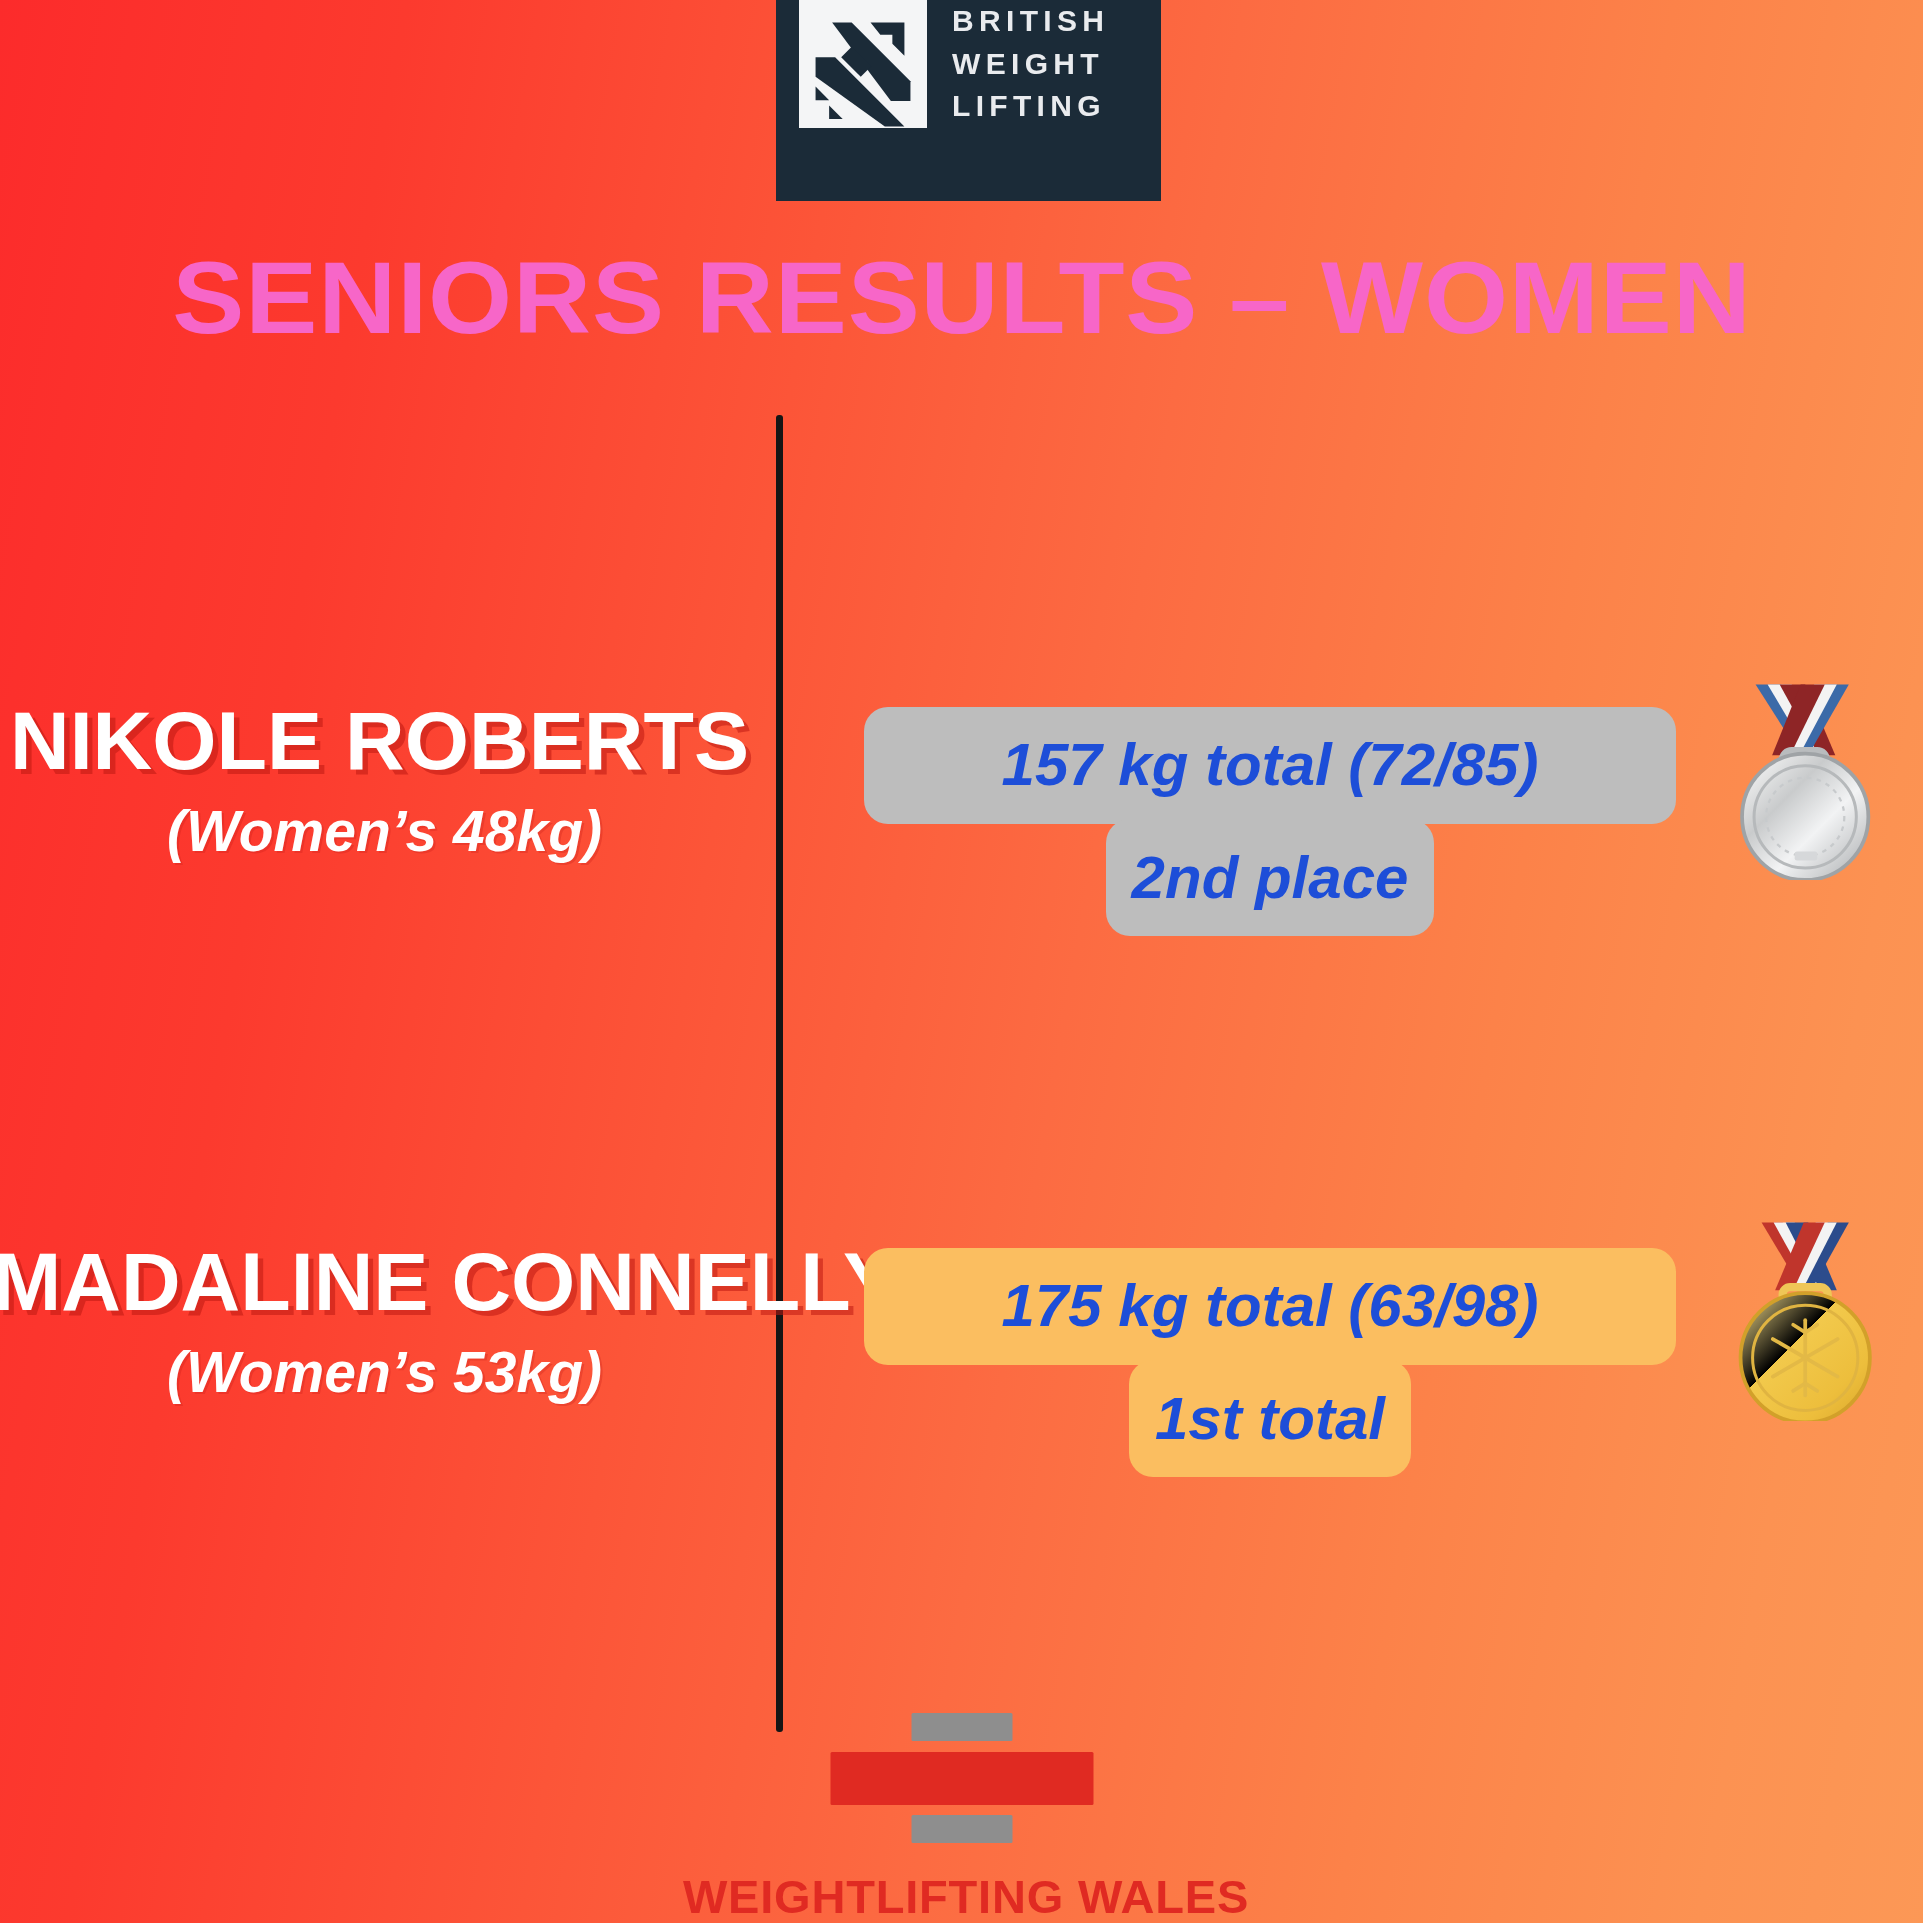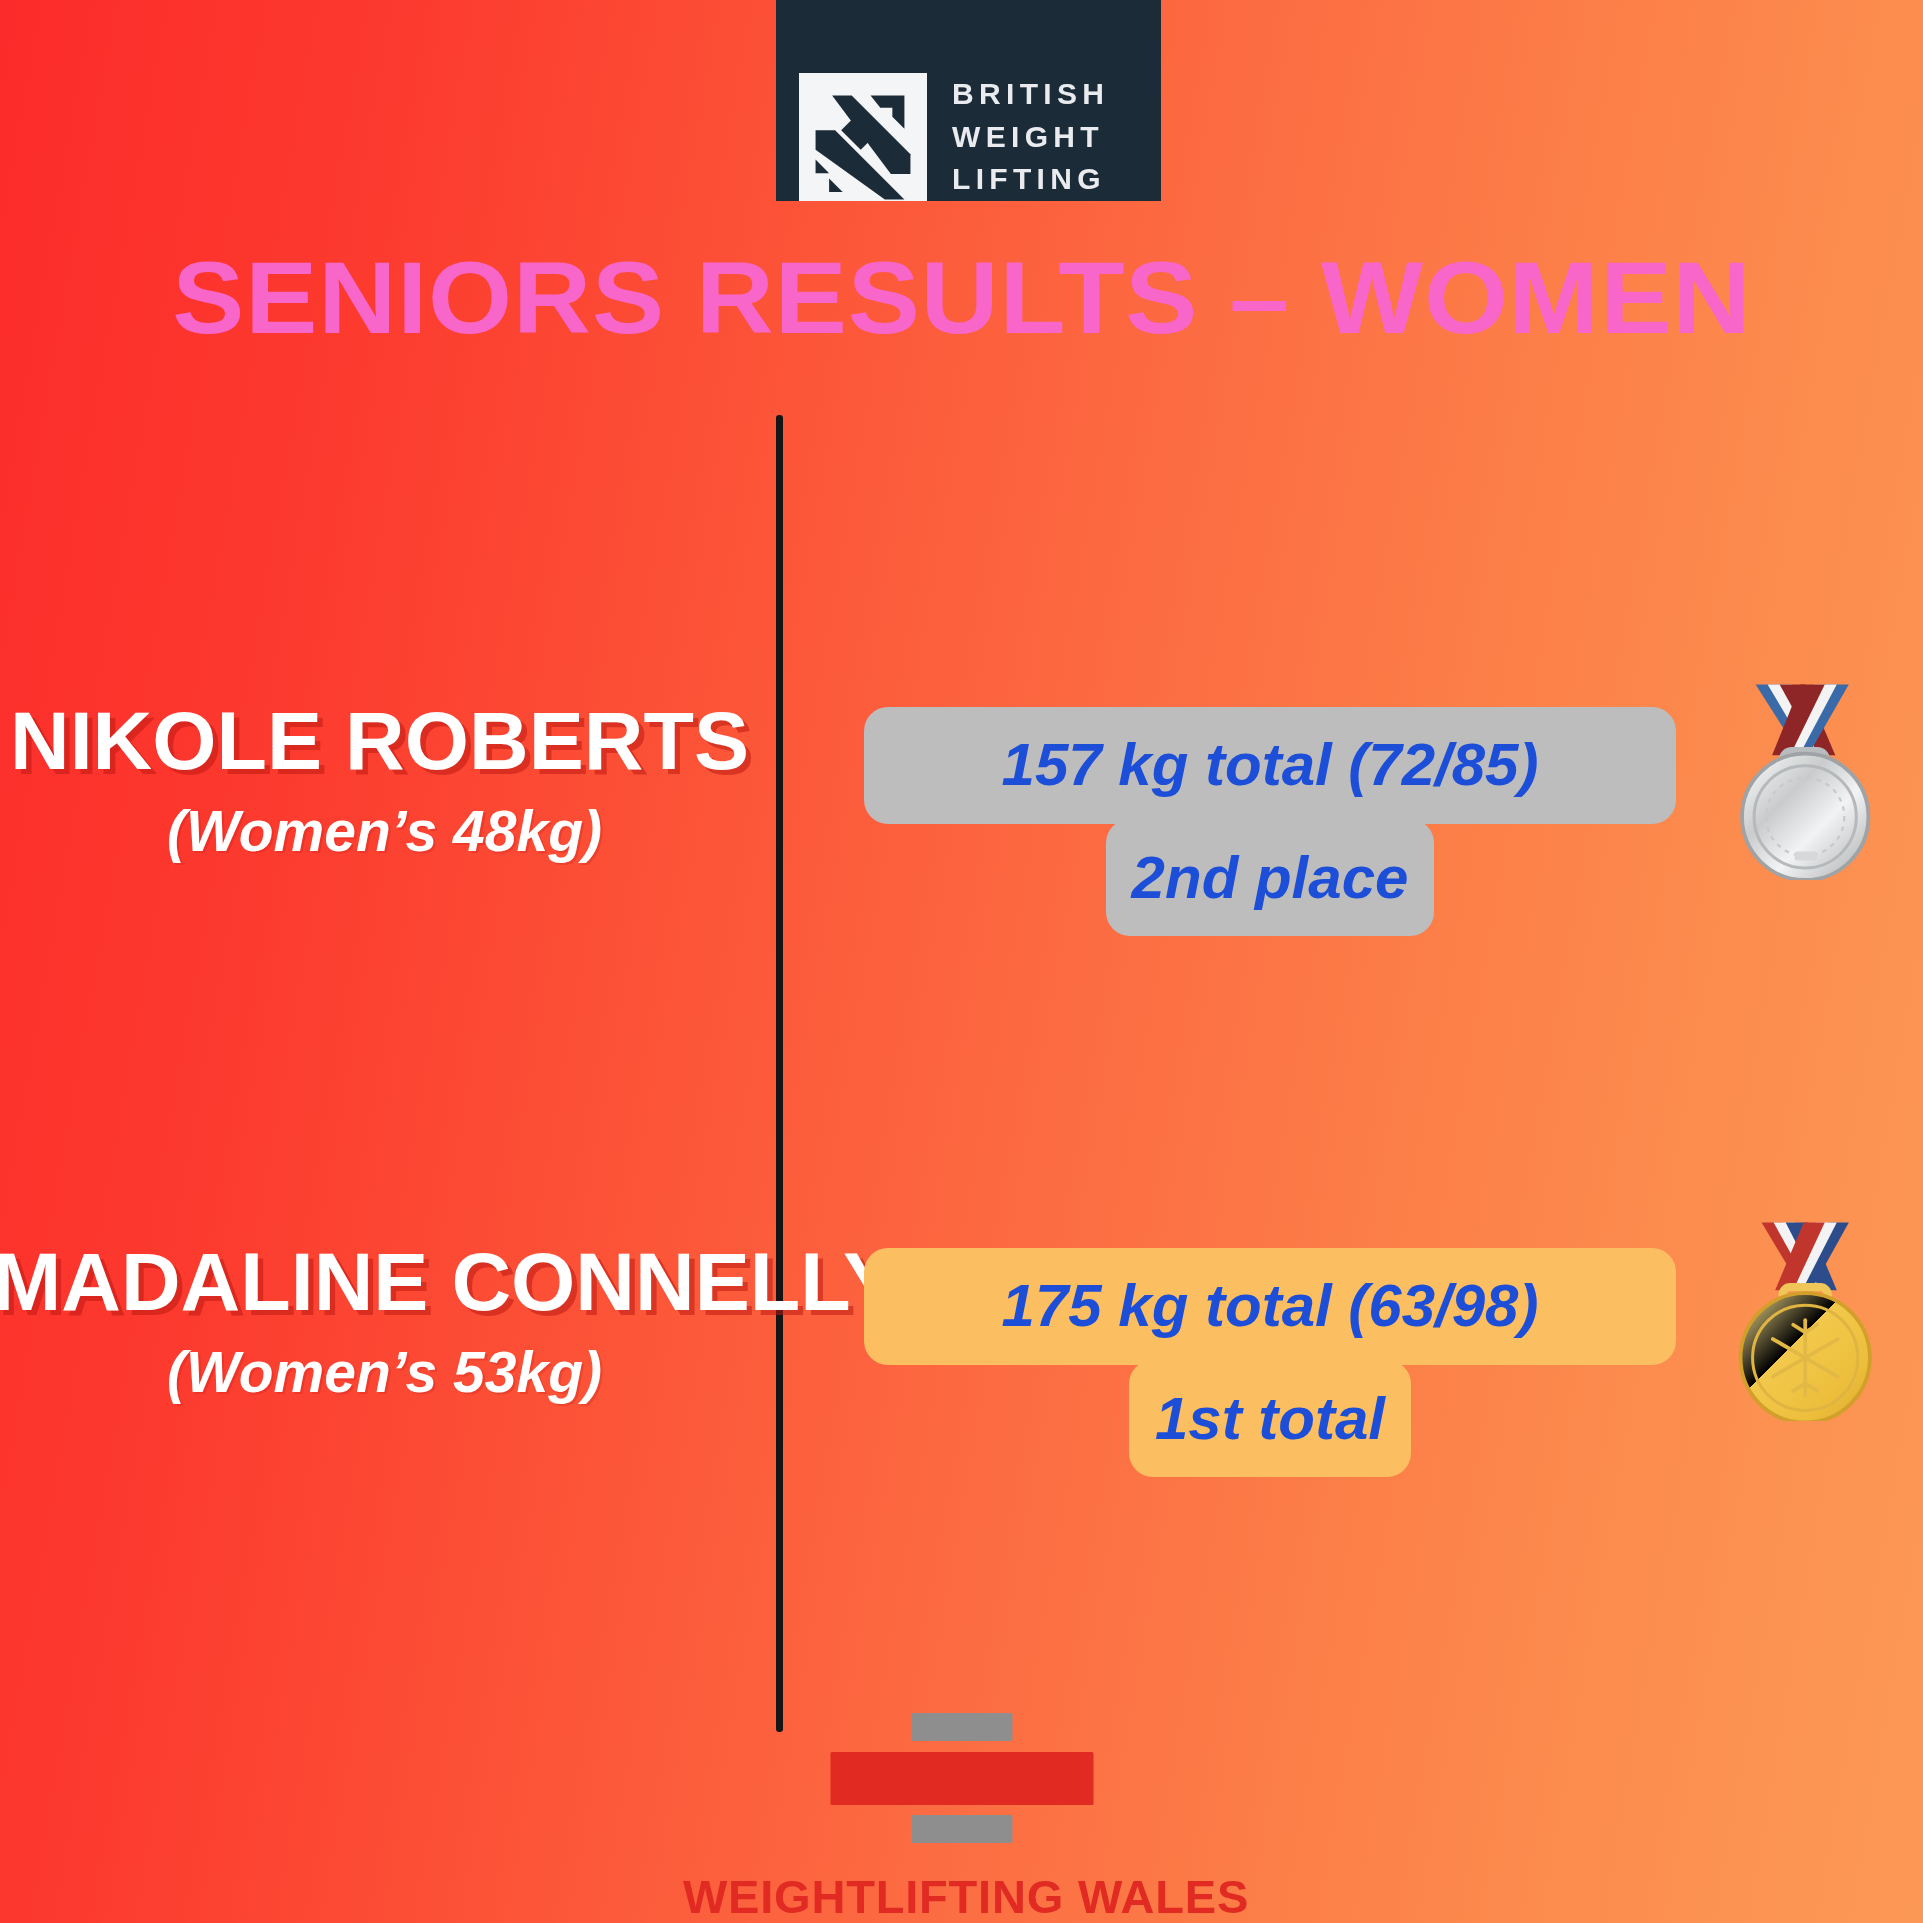--- a/index.html
+++ b/index.html
@@ -23,21 +23,21 @@
 
   
   .logo-box {
     position: absolute;
     left: 776px;
     top: 0px;
     width: 385px;
     height: 201px;
     background: #1B2B38;
     display: flex;
-    align-items: flex-end;
+    align-items: flex-start;
     justify-content: flex-start;
     padding-left: 22.5px;
     box-sizing: border-box;
   }
   .logo-mark {
     width: 128px;
     height: 128px;
     background: #F4F5F6;
     position: relative;
     flex: none;

